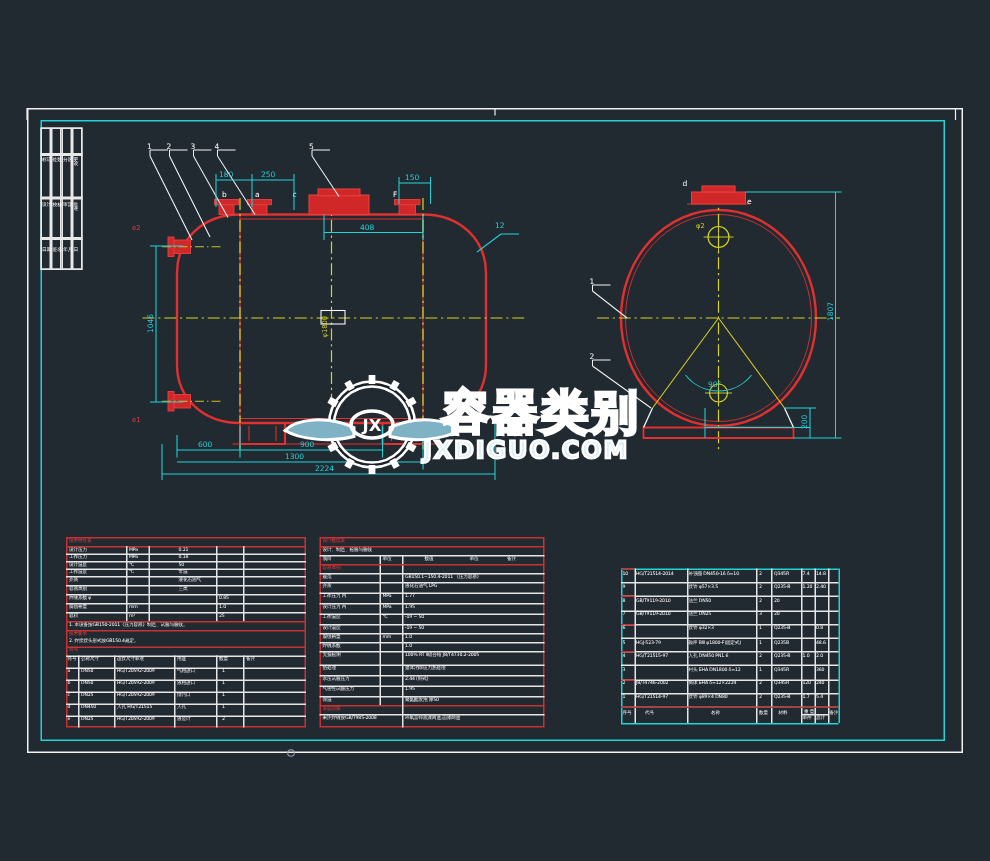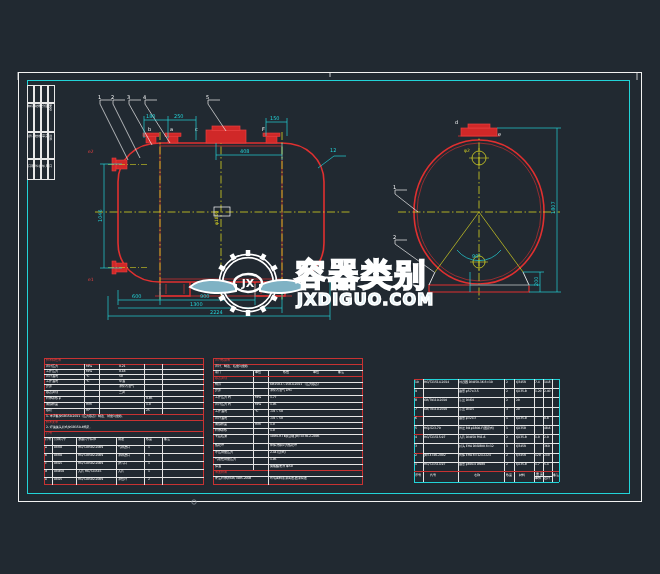--- a/index.html
+++ b/index.html
@@ -44,21 +44,21 @@
   #bom .cyn-h{position:absolute;height:0;border-top:0.9px solid #22d3d8;}
   #bom .cyn-v{position:absolute;width:0;border-left:0.9px solid #22d3d8;}
 
   
   #watermark{left:190px;top:252px;width:290px;height:62px;pointer-events:none;}
   #wm-text{position:absolute;left:105px;top:2px;font-size:31px;font-weight:bold;
            color:#cfe7ef;letter-spacing:2px;
            -webkit-text-stroke:2.2px #ffffff;
            text-shadow:0 0 1px #7fb8c8;
            font-family:"DejaVu Sans","Liberation Sans",sans-serif;}
-  #wm-sub{position:absolute;left:107px;top:38px;font-size:16px;font-weight:bold;
+  #wm-sub{position:absolute;left:92px;top:38px;font-size:16px;font-weight:bold;
           color:#dff0f5;letter-spacing:1.2px;-webkit-text-stroke:1.5px #ffffff;
           font-family:"DejaVu Sans","Liberation Sans",sans-serif;}
 </style>
 </head>
 <body>
 
 <div id="stage">
 
   <div class="abs" id="sheet-outer"></div>
   <div class="abs" id="sheet-inner"></div>

